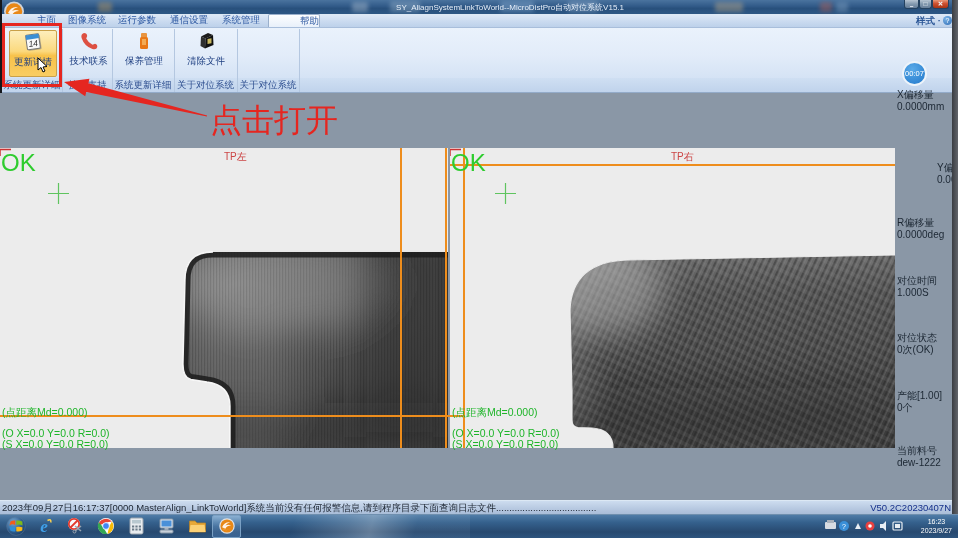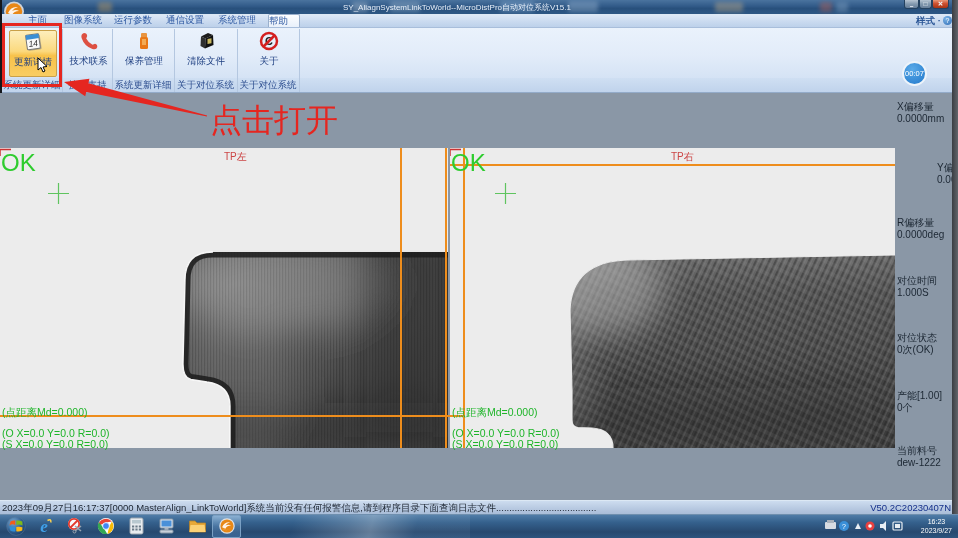--- a/index.html
+++ b/index.html
@@ -3,35 +3,35 @@
 <meta charset="utf-8">
 <style>
 * { margin:0; padding:0; box-sizing:border-box; }
 body { font-family:"Liberation Sans", sans-serif; }
 #screen { position:relative; width:958px; height:538px; background:#8a97a6; overflow:hidden; }
 .abs { position:absolute; }
 
 
 #titlebar { left:0; top:0; width:958px; height:14px;
   background:linear-gradient(#4a739e 0%, #315a88 45%, #28507c 60%, #2d5784 100%); }
-#title-text { left:343px; top:2px; width:300px; text-align:left; font-size:8px; color:#e8f0fa; white-space:nowrap; }
+#title-text { left:324px; top:2px; width:300px; text-align:right; font-size:8px; color:#e8f0fa; white-space:nowrap; }
 .ghost { position:absolute; filter:blur(2px); opacity:0.4; border-radius:2px; }
 
 
 .winbtn { position:absolute; top:0; height:9px; border:1px solid #24415f; border-top:none; border-radius:0 0 3px 3px;
   background:linear-gradient(#b6c4d2,#8298ae 50%,#687f9a); }
 .winglyph { color:#f0f4f8; font-size:6.5px; line-height:7px; text-align:center; display:block; font-weight:bold; }
 
 
 #orb { left:3px; top:1px; }
 
 
 #tabrow { left:0; top:14px; width:955px; height:14px; border-top:1px solid #dce8f4;
   background:linear-gradient(#dde8f6,#c8d9ef 60%,#bdd1ea); border-bottom:1px solid #a8bedb; }
-.tab { position:absolute; top:14px; height:13px; font-size:9.5px; color:#2a56a0; text-align:left; line-height:12px; }
+.tab { position:absolute; top:14px; height:13px; font-size:9.5px; color:#2a56a0; text-align:right; line-height:12px; }
 #tab-sel { background:linear-gradient(#fdfeff,#e8f0fa); border:1px solid #9ab0cc; border-bottom:none; border-radius:2px 2px 0 0; }
 #style-lbl { top:15px; left:916px; font-size:9.5px; color:#2a5696; font-weight:bold; }
 #help-circ { top:16px; left:943px; width:9px; height:9px; border-radius:50%; background:radial-gradient(circle at 35% 30%, #7db6e8, #2e6bb4); color:#fff; font-size:7px; line-height:9px; text-align:center; }
 
 
 #ribbon { left:0; top:28px; width:955px; height:50px;
   background:linear-gradient(#eaf2fc, #e2ecf9 55%, #d5e3f5); }
 #grouplbls { left:0; top:78px; width:955px; height:15px;
   background:linear-gradient(#cfdff3,#c0d3ec); border-bottom:1px solid #93abc9; }
 .glbl { position:absolute; top:78px; height:14px; line-height:14px; text-align:center; font-size:9.5px; color:#2b4c8e; }
@@ -108,21 +108,21 @@
     <path d="M5,12 Q8,5 15,6 Q11,7 9,10 Q13,8 16,10 Q11,10 9,14 Z" fill="#fff" opacity="0.9"></path>
     <path d="M5.5,13 Q11,18 16.5,12 Q13,17 7,15 Z" fill="#f6b14e"></path>
   </svg>
 
   <div class="abs" id="tabrow"></div>
   <div class="tab" style="left:28px;width:28px;">主面</div>
   <div class="tab" style="left:64px;width:42px;">图像系统</div>
   <div class="tab" style="left:114px;width:42px;">运行参数</div>
   <div class="tab" style="left:166px;width:42px;">通信设置</div>
   <div class="tab" style="left:218px;width:42px;">系统管理</div>
-  <div class="tab" id="tab-sel" style="left:268px;width:32px;">帮助</div>
+  <div class="tab" id="tab-sel" style="left:268px;width:52px;">帮助</div>
   <div class="abs" id="style-lbl">样式 ·</div>
   <div class="abs" id="help-circ">?</div>
 
   <div class="abs" id="ribbon"></div>
   <div class="abs" id="grouplbls"></div>
   <div class="glbl" style="left:2px;width:60px;">系统更新详细</div>
   <div class="glbl" style="left:64px;width:47px;">技术支持</div>
   <div class="glbl" style="left:113px;width:60px;">系统更新详细</div>
   <div class="glbl" style="left:175px;width:61px;">关于对位系统</div>
   <div class="glbl" style="left:238px;width:60px;">关于对位系统</div>
@@ -161,28 +161,20 @@
     <div class="txt">保养管理</div>
   </div>
   <div class="rbtn" style="left:178px;width:56px;">
     <svg class="ic" viewBox="0 0 20 20">
         <polygon points="5,5.5 12,2 17,4 9.5,7.5" fill="#1c1c1c"></polygon>
         <polygon points="5,5.5 9.5,7.5 9,17.5 4.5,15" fill="#2e2e2e"></polygon>
         <polygon points="9.5,7.5 17,4 17.5,14 9,17.5" fill="#101010"></polygon>
         <rect x="11.5" y="9.5" width="4" height="5" fill="#c8b860" transform="skewY(-8)"></rect>
       </svg>
     <div class="txt">清除文件</div>
-  </div>
-  <div class="rbtn" style="left:245px;width:48px;">
-    <svg class="ic" viewBox="0 0 20 20">
-        <circle cx="10" cy="10" r="8" fill="none" stroke="#d42020" stroke-width="2.5"></circle>
-        <text x="10" y="14" font-size="11" font-weight="bold" fill="#222" text-anchor="middle">C</text>
-        <line x1="4.5" y1="15.5" x2="15.5" y2="4.5" stroke="#d42020" stroke-width="2.5"></line>
-      </svg>
-    <div class="txt">关于</div>
   </div>
 
   <div class="abs" id="redbox"></div>
   <svg class="abs" style="left:55px;top:75px;" width="160" height="50" viewBox="0 0 160 50">
     <polygon points="9,7 34.4,3.8 33.4,8.2 152.1,40.4 151.9,41.6 31.3,16.9 30.2,21.3" fill="#e52620"></polygon>
   </svg>
   <div class="abs" id="anno-text">点击打开</div>
 
   <div class="abs cam" id="cam-left">
     <svg width="448" height="300" viewBox="0 0 448 300" preserveAspectRatio="none">
@@ -278,21 +270,21 @@
       <path d="M0,8 V1.5 H11" stroke="#cc3333" stroke-width="1.5" fill="none"></path>
     </svg>
   <div class="tpt" style="left:671px;top:150px;">TP右</div>
   <svg class="abs" style="left:495px;top:183px;" width="21" height="21">
       <path d="M10.5,0 V21 M0,10.5 H21" stroke="#5fc45f" stroke-width="1.2"></path>
     </svg>
   <div class="gtxt" style="left:452px;top:406px;">(点距离Md=0.000)</div>
   <div class="gtxt" style="left:452px;top:427px;">(O X=0.0 Y=0.0 R=0.0)</div>
   <div class="gtxt" style="left:452px;top:438px;">(S X=0.0 Y=0.0 R=0.0)</div>
 
-  <div class="abs sb" style="top:101px;">X偏移量<br>0.0000mm</div>
+  <div class="abs sb" style="top:89px;">X偏移量<br>0.0000mm</div>
   <div class="abs sb" style="top:162px;margin-left:40px;">Y偏移量<br>0.0000mm</div>
   <div class="abs sb" style="top:217px;">R偏移量<br>0.0000deg</div>
   <div class="abs sb" style="top:275px;">对位时间<br>1.000S</div>
   <div class="abs sb" style="top:332px;">对位状态<br>0次(OK)</div>
   <div class="abs sb" style="top:390px;">产能[1.00]<br>0个</div>
   <div class="abs sb" style="top:445px;">当前料号<br>dew-1222</div>
 
   <div class="abs" id="timer">00:07</div>
 
   <div class="abs" id="statusbar"></div>

